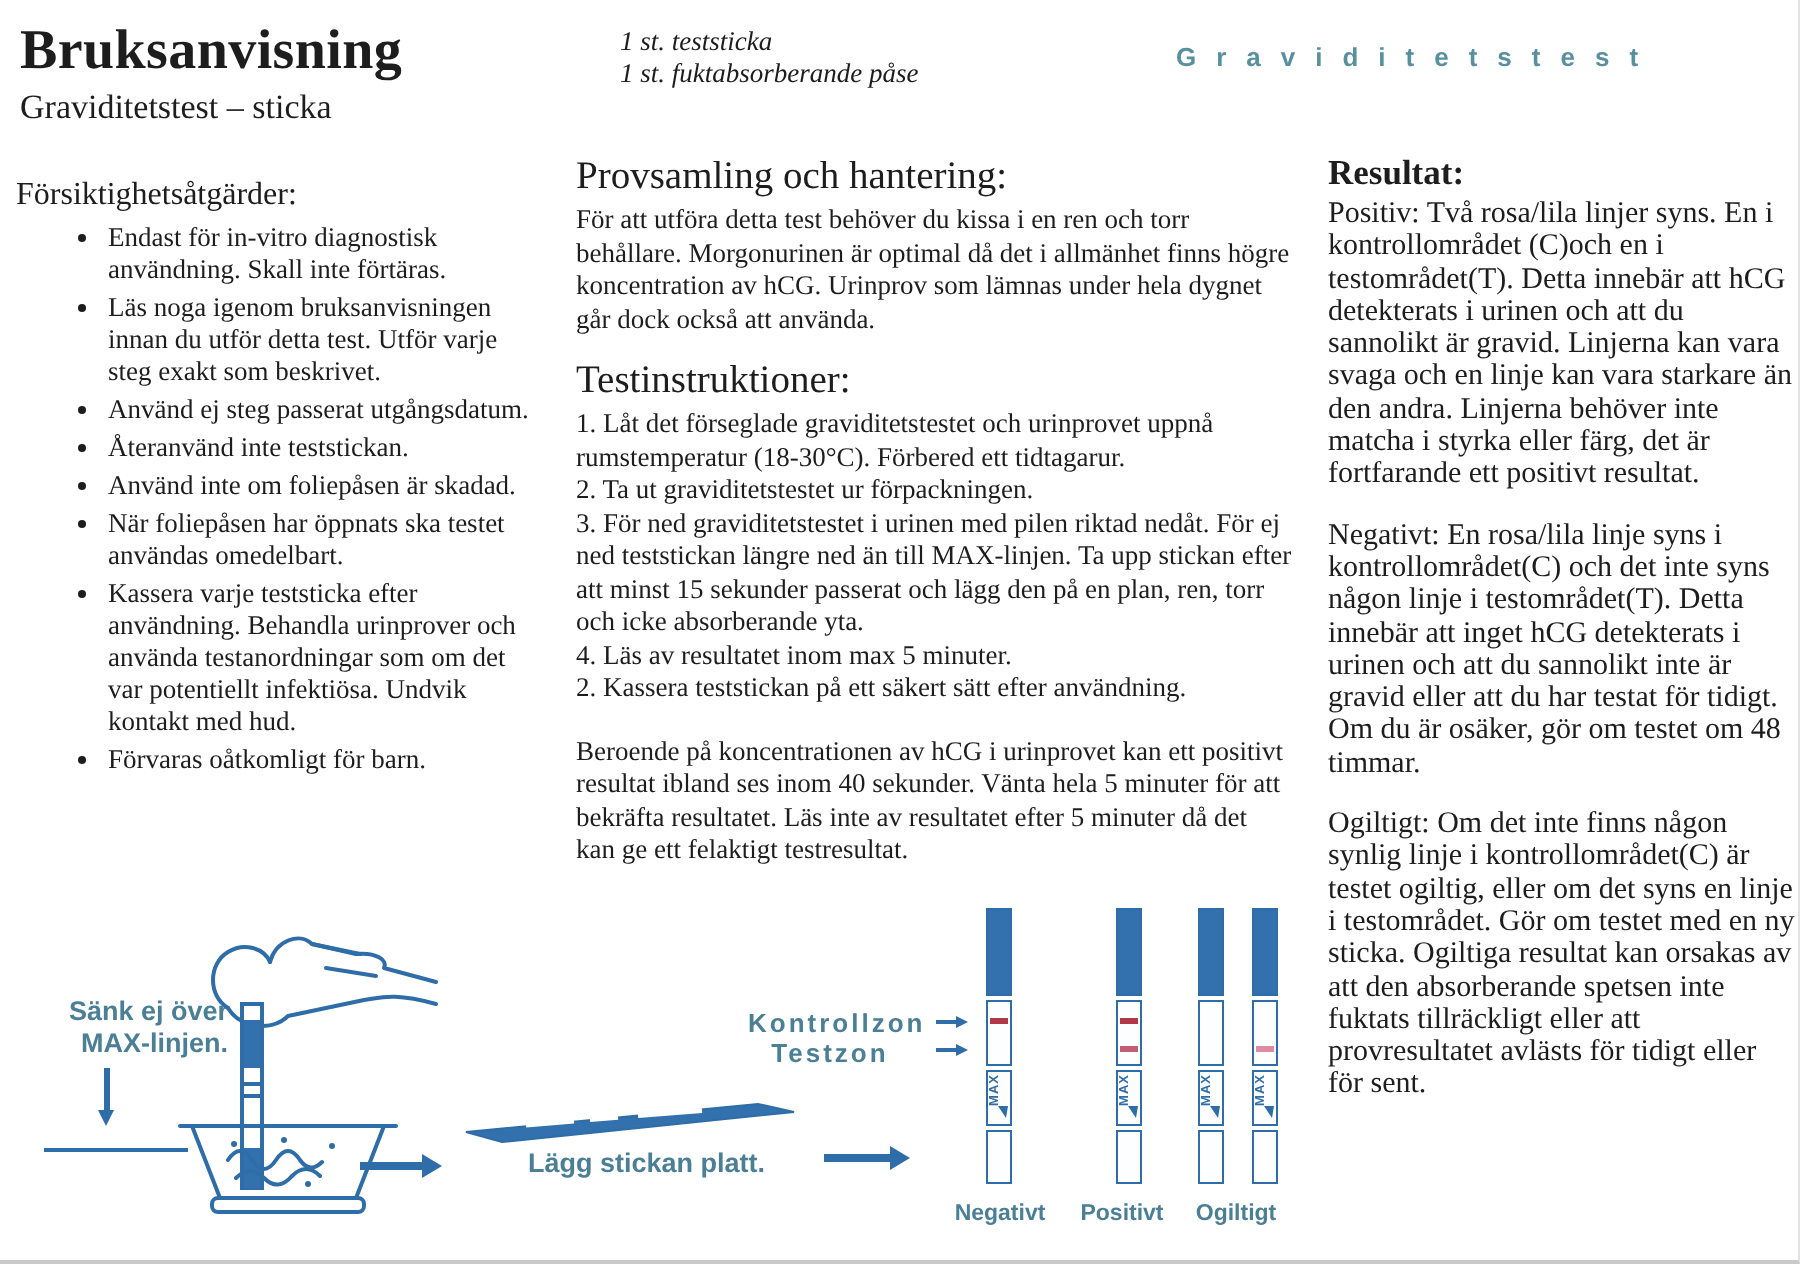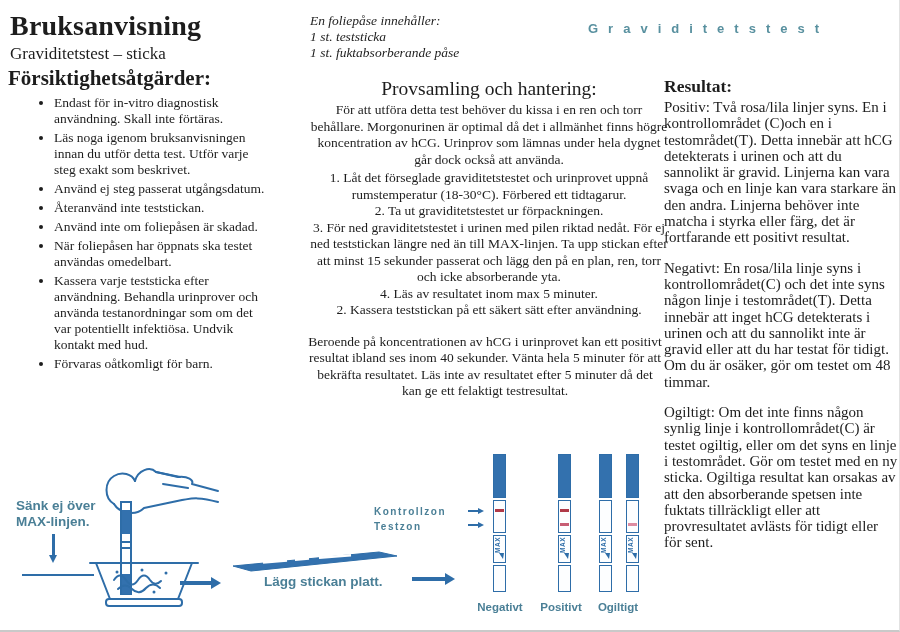--- a/index.html
+++ b/index.html
@@ -11,39 +11,39 @@
   }
   
   .title-block { position:absolute; left:10px; top:10px; width:260px; }
   .title { font-size:28px; font-weight:bold; letter-spacing:0.2px; }
   .subtitle { font-size:17px; margin-top:2px; }
   .package { position:absolute; left:310px; top:13px; font-style:italic; font-size:13.5px; line-height:16px; }
   .brand { position:absolute; left:588px; top:21px; font-family:"Liberation Sans",sans-serif;
            font-size:13px; letter-spacing:10px; color:var(--teal,#58909f); font-weight:bold; white-space:nowrap; }
   
   .left-col { position:absolute; left:8px; top:66px; width:258px; }
-  .left-col h2 { font-size:21px; font-weight:bold; }
+  .left-col h2 { font-size:16px; font-weight:normal;margin-top:23px; }
   .left-col ul { margin-top:4px; padding-left:46px; }
   .left-col li { font-size:13.5px; line-height:16px; margin-bottom:3px; }
   
-  .mid-col { position:absolute; left:308px; top:78px; width:362px;text-align:center; }
+  .mid-col { position:absolute; left:288px; top:78px; width:362px; }
   .mid-col h2 { font-size:19.5px; font-weight:normal; }
   .mid-col .body-p { font-size:13.5px; line-height:16.5px; margin-top:2px; }
   .mid-col .h-gap { margin-top:12px; }
   .steps div { font-size:13.5px; line-height:16.5px; }
   .note { font-size:13.5px; font-weight:normal; line-height:16.5px; margin-top:15px; width:354px; }
   
   .right-col { position:absolute; left:664px; top:76px; width:235px; }
   .right-col h2 { font-size:17.5px; font-weight:bold; margin-bottom:2px; }
   .right-col p { font-size:15px; line-height:16.3px; margin-bottom:14px; }
   
   .teal-note { position:absolute; font-family:"Liberation Sans",sans-serif; color:var(--teal-dark,#4a7f96); }
-  .dip-note { left:16px; top:498px; width:98px; font-size:13.5px; line-height:16px; text-align:left; font-weight:bold; }
+  .dip-note { left:16px; top:498px; width:98px; font-size:13.5px; line-height:16px; text-align:right; font-weight:bold; }
   .flat-note { left:264px; top:574px; font-size:13.5px; font-weight:bold; }
-  .zone-labels { left:374px; top:504px; width:82px; text-align:left; font-size:10px; letter-spacing:1.5px; line-height:15px; font-weight:bold; }
+  .zone-labels { left:374px; top:504px; width:82px; text-align:center; font-size:13px; letter-spacing:1.5px; line-height:15px; font-weight:bold; }
   .arrow-right { position:absolute; height:4px; background:var(--blue,#2e6da8); }
   .arrow-right::after { content:''; position:absolute; right:-9px; top:-4.5px;
     border-left:10px solid var(--blue,#2e6da8); border-top:6.5px solid transparent; border-bottom:6.5px solid transparent; }
   .arrow-sm { position:absolute; height:2px; width:10px; background:var(--blue,#2e6da8); }
   .arrow-sm::after { content:''; position:absolute; right:-6px; top:-2.5px;
     border-left:6px solid var(--blue,#2e6da8); border-top:3.5px solid transparent; border-bottom:3.5px solid transparent; }
   .arrow-down { position:absolute; width:2.5px; background:var(--blue,#2e6da8); }
   .arrow-down::after { content:''; position:absolute; bottom:-7px; left:-3.5px;
     border-top:8px solid var(--blue,#2e6da8); border-left:4.5px solid transparent; border-right:4.5px solid transparent; }
   .max-level-line { position:absolute; left:22px; top:574px; width:72px; height:2px; background:var(--blue,#2e6da8); }
@@ -68,21 +68,20 @@
 <body>
 
 <div class="page">
 
   <div class="title-block">
     <div class="title">Bruksanvisning</div>
     <div class="subtitle">Graviditetstest – sticka</div>
   </div>
 
   <div class="package">
-    <div>En foliepåse innehåller:</div>
     <div>1 st. teststicka</div>
     <div>1 st. fuktabsorberande påse</div>
   </div>
 
   <div class="brand">Graviditetstest</div>
 
   <div class="left-col">
     <h2>Försiktighetsåtgärder:</h2>
     <ul>
       <li>Endast för in-vitro diagnostisk användning. Skall inte förtäras.</li>
@@ -92,20 +91,21 @@
       <li>Använd inte om foliepåsen är skadad.</li>
       <li>När foliepåsen har öppnats ska testet användas omedelbart.</li>
       <li>Kassera varje teststicka efter användning. Behandla urinprover och använda testanordningar som om det var potentiellt infektiösa. Undvik kontakt med hud.</li>
       <li>Förvaras oåtkomligt för barn.</li>
     </ul>
   </div>
 
   <div class="mid-col">
     <h2>Provsamling och hantering:</h2>
     <p class="body-p">För att utföra detta test behöver du kissa i en ren och torr behållare.  Morgonurinen är optimal då det i allmänhet finns högre koncentration av hCG. Urinprov som lämnas under hela dygnet går dock också att använda.</p>
+    <h2 class="h-gap">Testinstruktioner:</h2>
     <div class="steps body-p">
       <div>1. Låt det förseglade graviditetstestet och urinprovet uppnå rumstemperatur (18-30°C). Förbered ett tidtagarur.</div>
       <div>2. Ta ut graviditetstestet ur förpackningen.</div>
       <div>3. För ned graviditetstestet i urinen med pilen riktad nedåt. För ej ned teststickan längre ned än till MAX-linjen. Ta upp stickan efter att minst 15 sekunder passerat och lägg den på en plan, ren, torr och icke absorberande yta.</div>
       <div>4. Läs av resultatet inom max 5 minuter.</div>
       <div>2. Kassera teststickan på ett säkert sätt efter användning.</div>
     </div>
     <p class="note">Beroende på koncentrationen av hCG i urinprovet kan ett positivt resultat ibland ses inom 40 sekunder. Vänta hela 5 minuter för att bekräfta resultatet. Läs inte av resultatet efter 5 minuter då det kan ge ett felaktigt testresultat.</p>
   </div>
 

